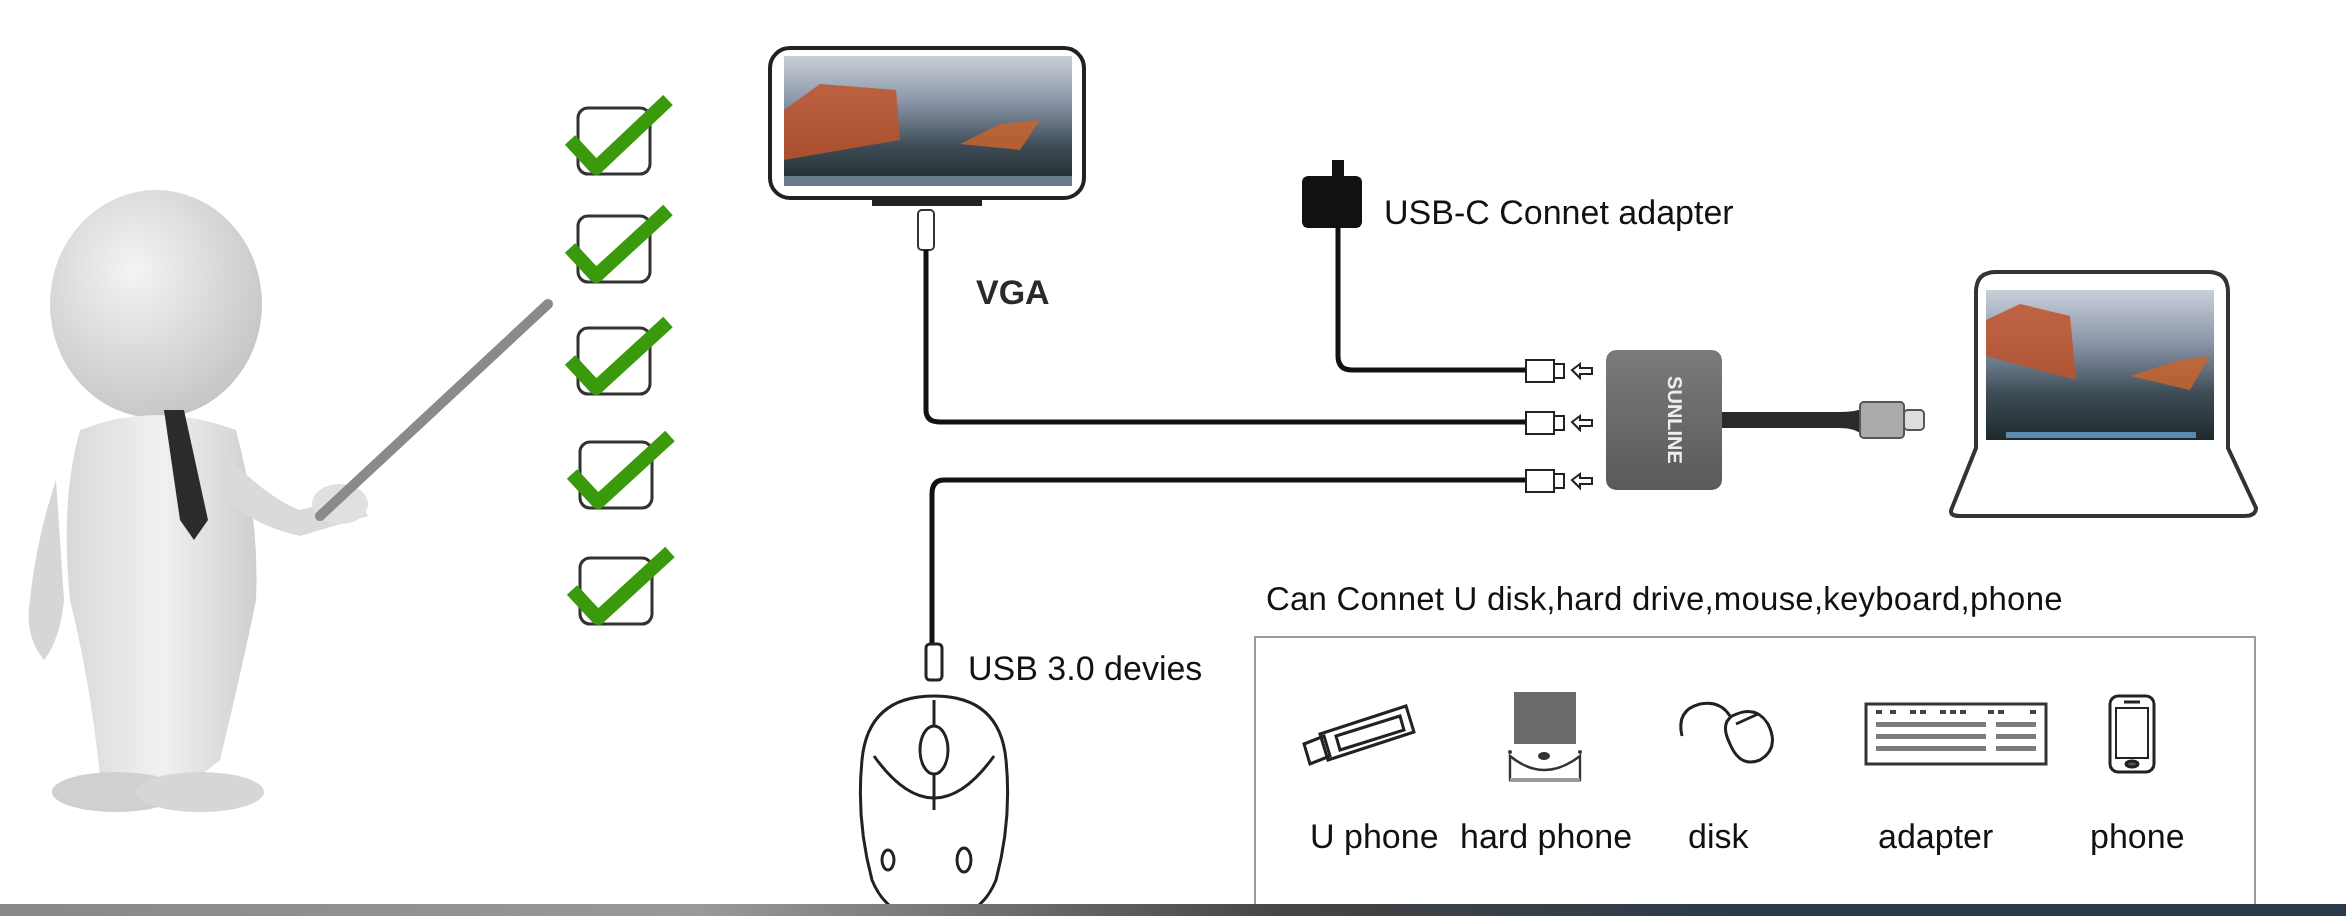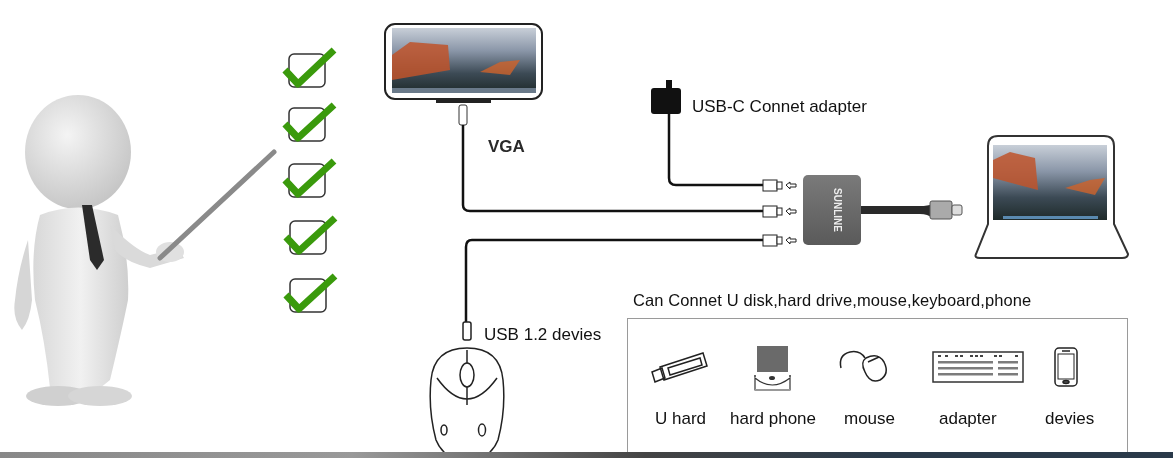--- a/index.html
+++ b/index.html
@@ -182,22 +182,22 @@
     <g fill="none" stroke="#222" stroke-width="1.5">
     <rect x="1055" y="348" width="22" height="38" rx="4" fill="#fff"></rect>
     <rect x="1058" y="354" width="16" height="25" fill="#fff" stroke-width="1"></rect>
     <ellipse cx="1066" cy="382" rx="3" ry="1.5" fill="#555"></ellipse>
     <line x1="1062" y1="351" x2="1070" y2="351"></line>
   </g>
   </svg>
 
 <div class="label" id="vga-label">VGA</div>
 <div class="label" id="power-label">USB-C Connet adapter</div>
-<div class="label" id="usb-label">USB 1.2 devies</div>
+<div class="label" id="usb-label">USB 3.0 devies</div>
 <div class="label" id="caption">Can Connet U disk,hard drive,mouse,keyboard,phone</div>
 
-<div class="dev-label" style="left:655px">U hard</div>
+<div class="dev-label" style="left:655px">U phone</div>
 <div class="dev-label" style="left:730px">hard phone</div>
-<div class="dev-label" style="left:844px">mouse</div>
+<div class="dev-label" style="left:844px">disk</div>
 <div class="dev-label" style="left:939px">adapter</div>
-<div class="dev-label" style="left:1045px">devies</div>
+<div class="dev-label" style="left:1045px">phone</div>
 
 <div id="bottom-strip"></div>
 
 </body></html>

